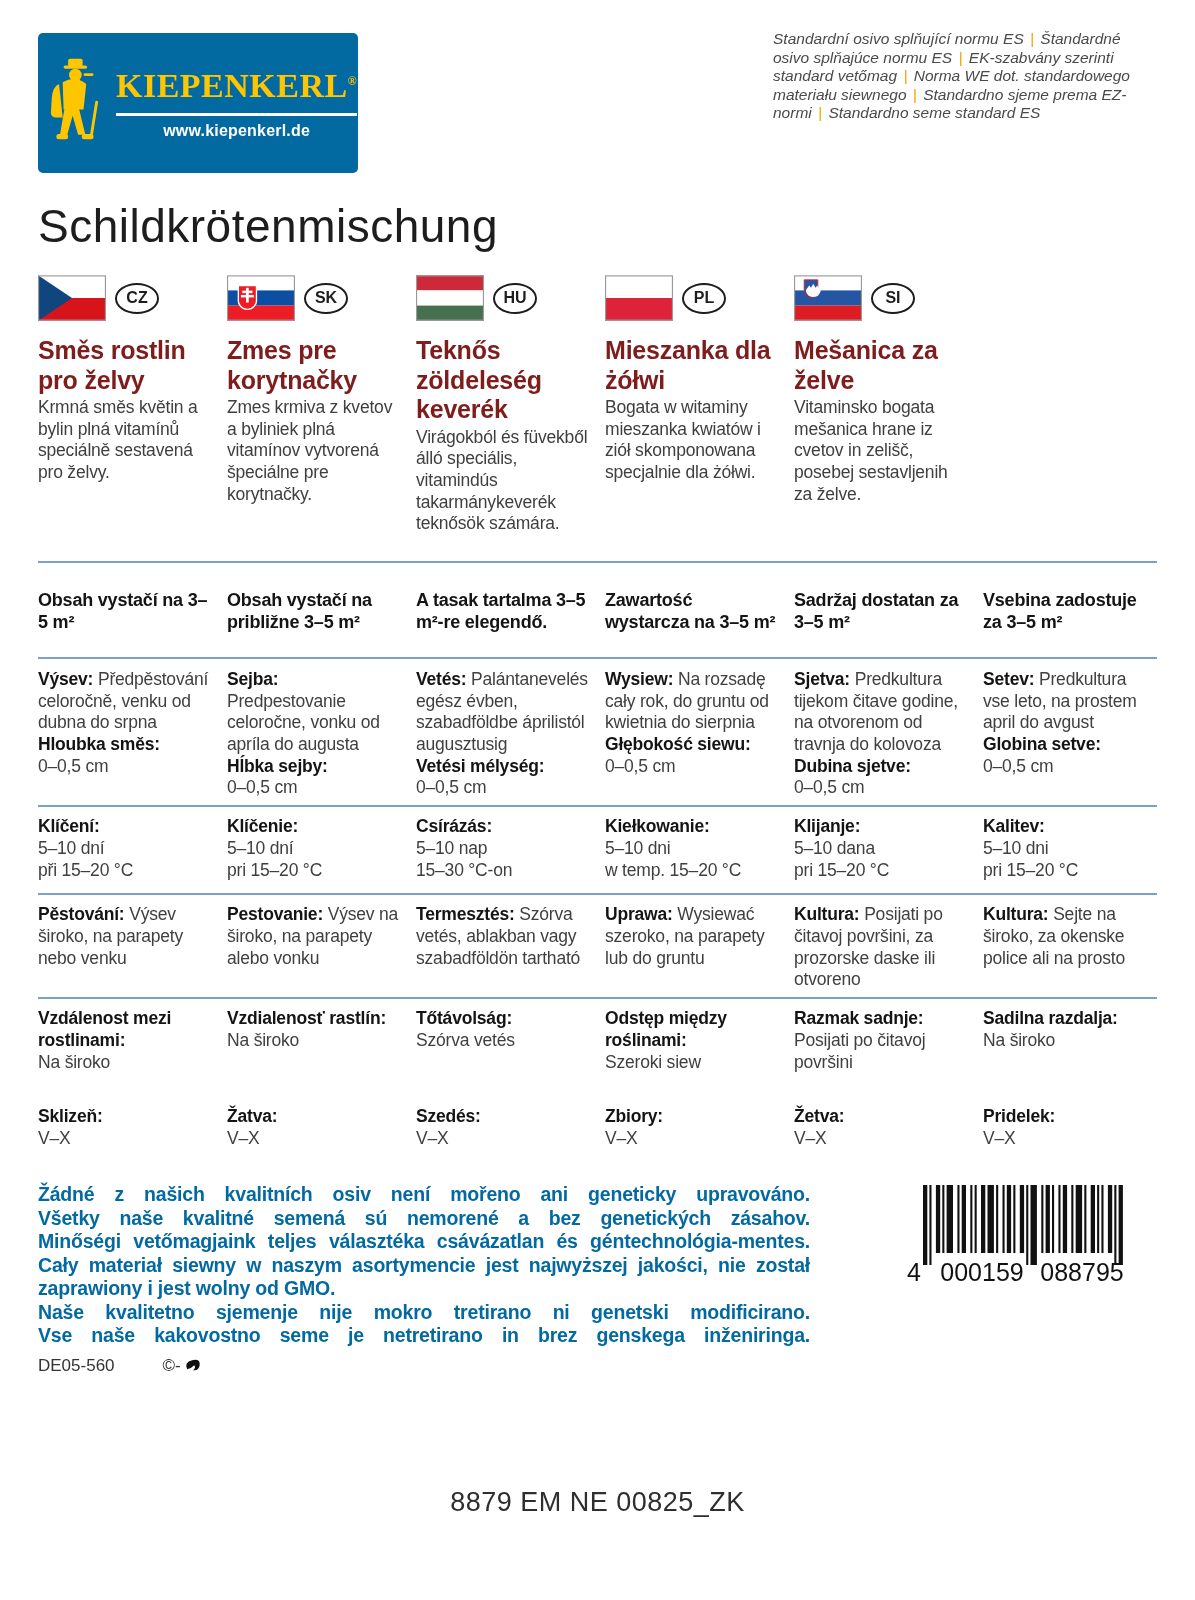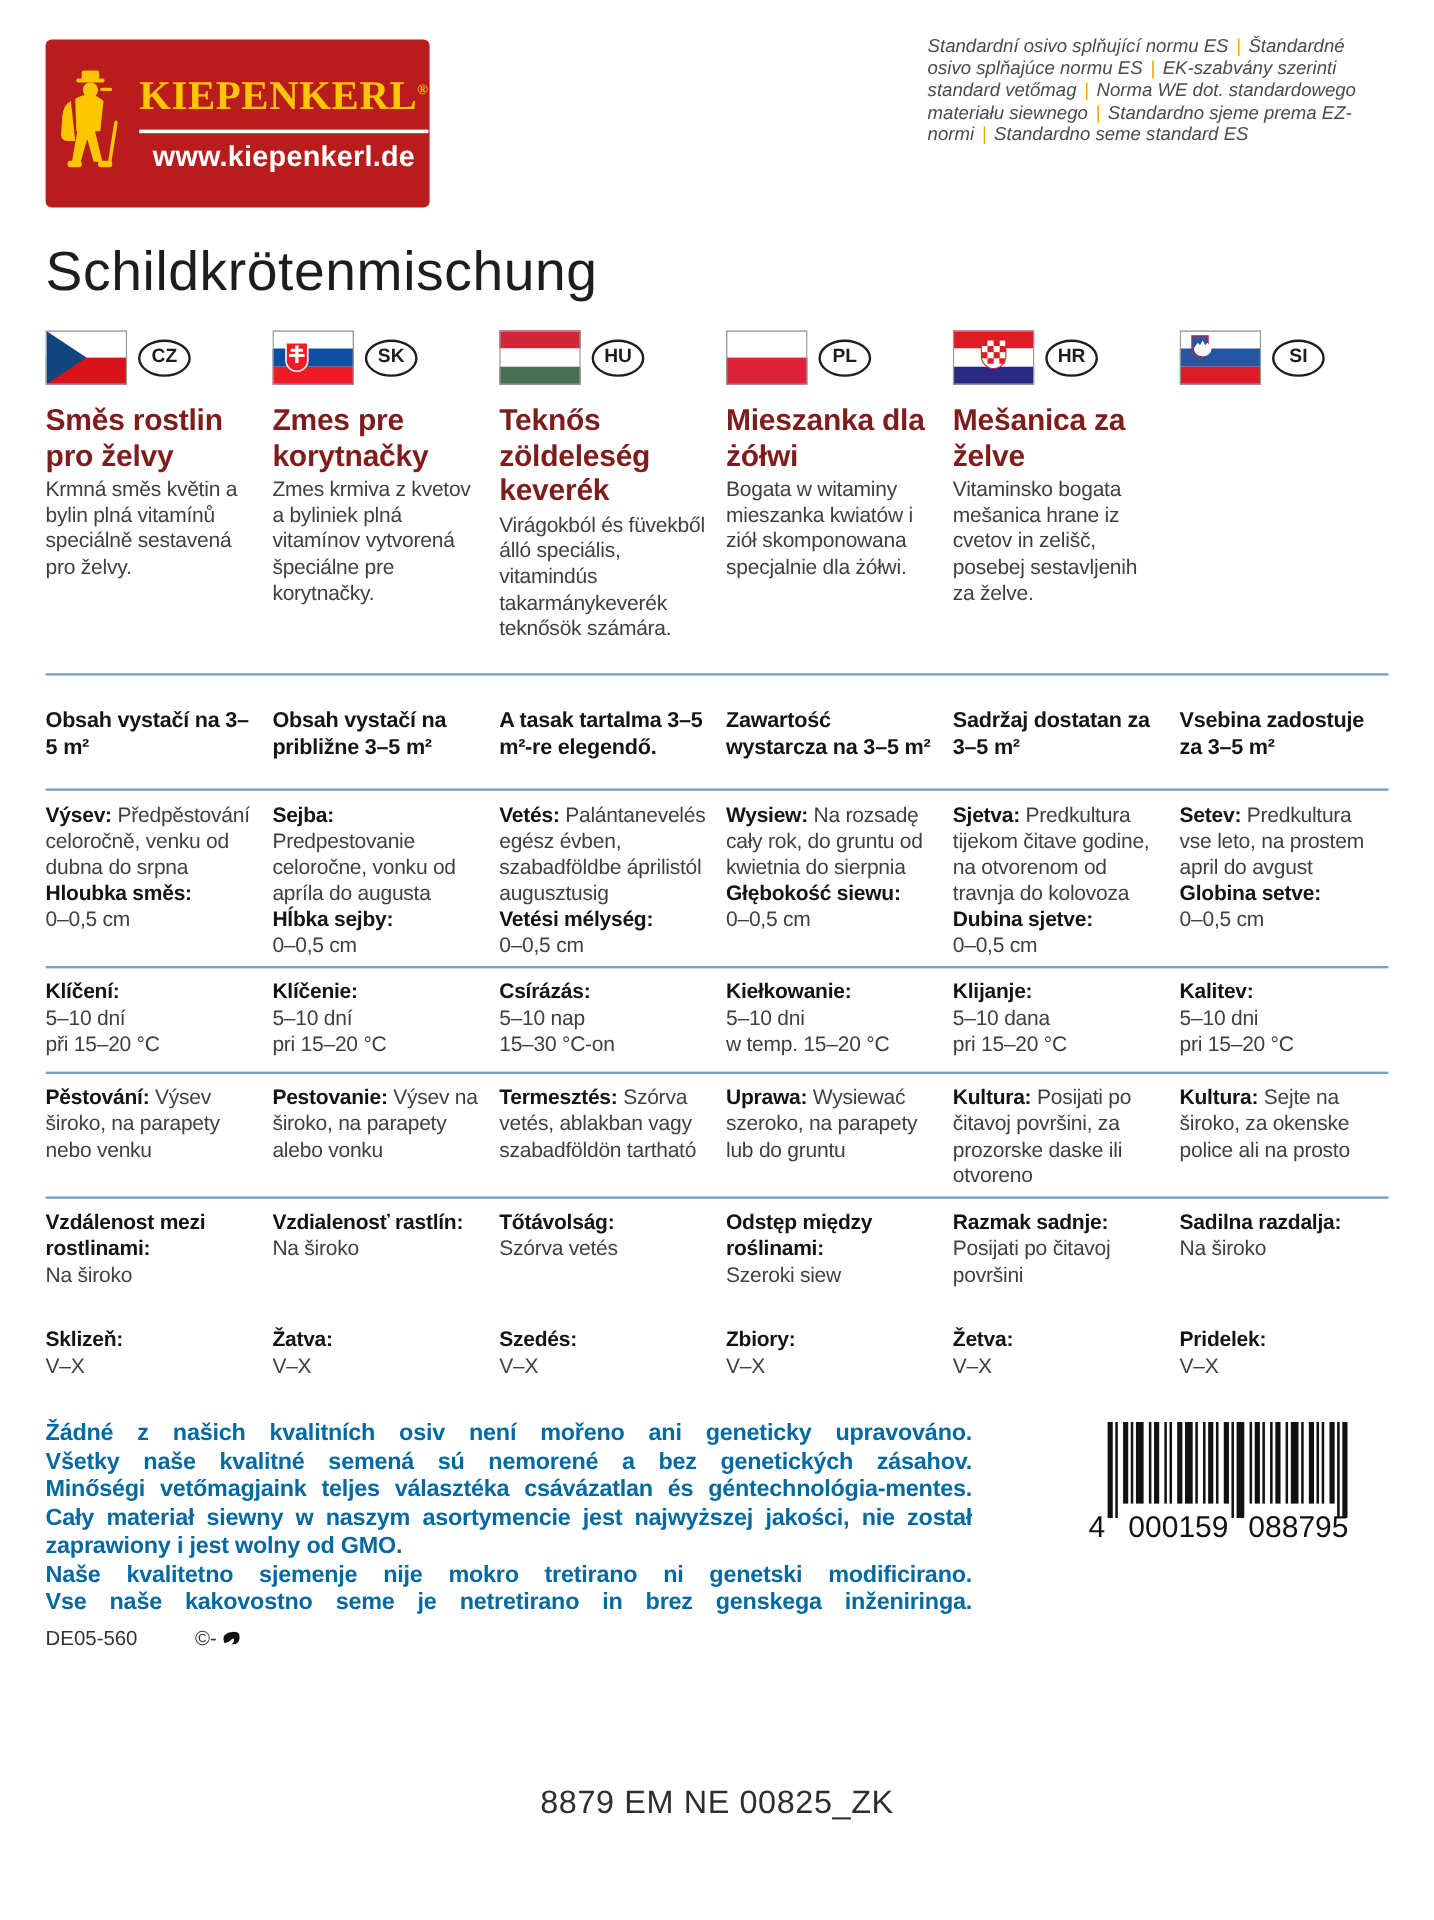--- a/index.html
+++ b/index.html
@@ -6,32 +6,32 @@
   html,body { margin:0; padding:0; }
   body {
     width:1195px; height:1600px; background:#fff; position:relative; overflow:hidden;
     font-family:"Liberation Sans","DejaVu Sans",sans-serif; color:#3f3f3f;
   }
   .page { padding:33px 38px 0 38px; }
 
   
   .header { display:flex; justify-content:space-between; align-items:flex-start; }
   .logo {
-    width:320px; height:140px; background:#b91c1c; border-radius:5px;
+    width:320px; height:140px; background:#0369a1; border-radius:5px;
     display:flex; align-items:center; padding:10px 16px 8px 12px; gap:8px; flex-shrink:0;
   }
   .logo-fig svg { width:58px; height:104px; display:block; }
   .logo-right { flex:1; display:flex; flex-direction:column; align-items:center; }
   .brand {
     font-family:"Liberation Serif","DejaVu Serif",serif; font-weight:700;
     color:#fdc600; font-size:34px; line-height:1; white-space:nowrap; letter-spacing:0.5px;
   }
   .brand .reg { font-size:12px; vertical-align:super; }
   .logo-line { width:100%; height:3px; background:#fff; margin:10px 0 6px; }
-  .logo-url { color:#fff; font-weight:700; font-size:24px; letter-spacing:0.2px;text-align:right; }
+  .logo-url { color:#fff; font-weight:700; font-size:16px; letter-spacing:0.2px;text-align:right; }
   .standards {
     width:384px; font-style:italic; font-size:15.5px; line-height:18.5px; color:#4a4a4a; margin-top:-3px;
   }
   .standards .sep { color:#f0a500; padding:0 2px; }
 
   .page-title {
     font-weight:400; font-size:46px; color:#1d1d1d; letter-spacing:0.5px;
     margin:30px 0 24px 0; line-height:1;
   }
 
@@ -155,44 +155,20 @@
         </div>
         <div class="cell flag-cell">
           <span class="flag">
             <svg viewBox="0 0 60 40">
               <rect width="60" height="20" fill="#fff"></rect>
               <rect y="20" width="60" height="20" fill="#dc2339"></rect>
               <rect x="0.5" y="0.5" width="59" height="39" fill="none" stroke="#999" stroke-width="1"></rect>
             </svg>
           </span>
           <span class="lang-oval">PL</span>
-        </div>
-        <div class="cell flag-cell">
-          <span class="flag">
-            <svg viewBox="0 0 60 40">
-              <rect width="60" height="13.3" fill="#dd1c24"></rect>
-              <rect y="13.3" width="60" height="13.4" fill="#fff"></rect>
-              <rect y="26.7" width="60" height="13.3" fill="#2a2a85"></rect>
-              <g transform="translate(21,7)">
-                <path d="M0 0 h18 v12 a9 9 0 0 1 -18 0 z" fill="#fff" stroke="#dd1c24" stroke-width="0.8"></path>
-                <g fill="#dd1c24">
-                  <rect x="0" y="0" width="4.5" height="4.5"></rect>
-                  <rect x="9" y="0" width="4.5" height="4.5"></rect>
-                  <rect x="4.5" y="4.5" width="4.5" height="4.5"></rect>
-                  <rect x="13.5" y="4.5" width="4.5" height="4.5"></rect>
-                  <rect x="0" y="9" width="4.5" height="4.5"></rect>
-                  <rect x="9" y="9" width="4.5" height="4.5"></rect>
-                  <rect x="4.5" y="13.5" width="4.5" height="4"></rect>
-                  <rect x="13.2" y="13.5" width="4" height="4"></rect>
-                </g>
-              </g>
-              <rect x="0.5" y="0.5" width="59" height="39" fill="none" stroke="#999" stroke-width="1"></rect>
-            </svg>
-          </span>
-          <span class="lang-oval">HR</span>
         </div>
         <div class="cell flag-cell">
           <span class="flag">
             <svg viewBox="0 0 60 40">
               <rect width="60" height="13.3" fill="#fff"></rect>
               <rect y="13.3" width="60" height="13.4" fill="#2456a4"></rect>
               <rect y="26.7" width="60" height="13.3" fill="#dd1c24"></rect>
               <g transform="translate(9,4)">
                 <path d="M0 0 h12 v9 a6 6 0 0 1 -6 7 a6 6 0 0 1 -6 -7 z" fill="#2456a4" stroke="#dd1c24" stroke-width="0.8"></path>
                 <path d="M1.5 9 l3 -4 l1.5 2 l2 -3.5 l2 3.5 l1.5 -2 l3 4 v0.8 a6 6 0 0 1 -6.5 5.2 a6 6 0 0 1 -6.5 -5.2 z" fill="#fff"></path>

